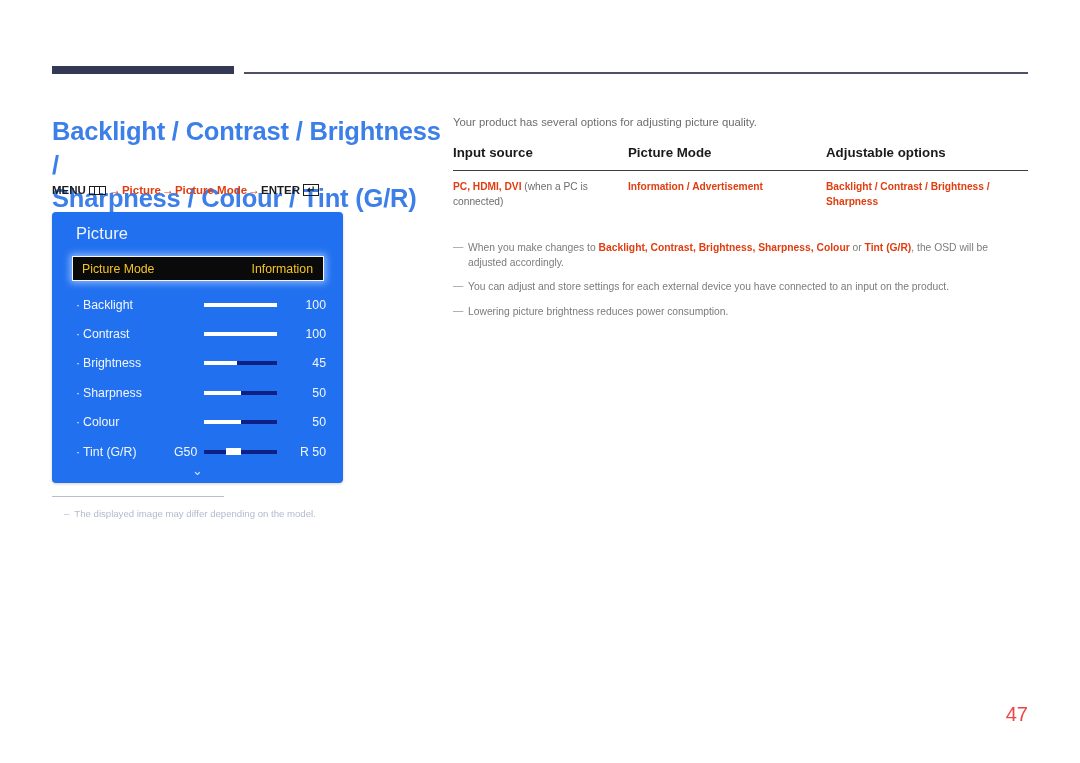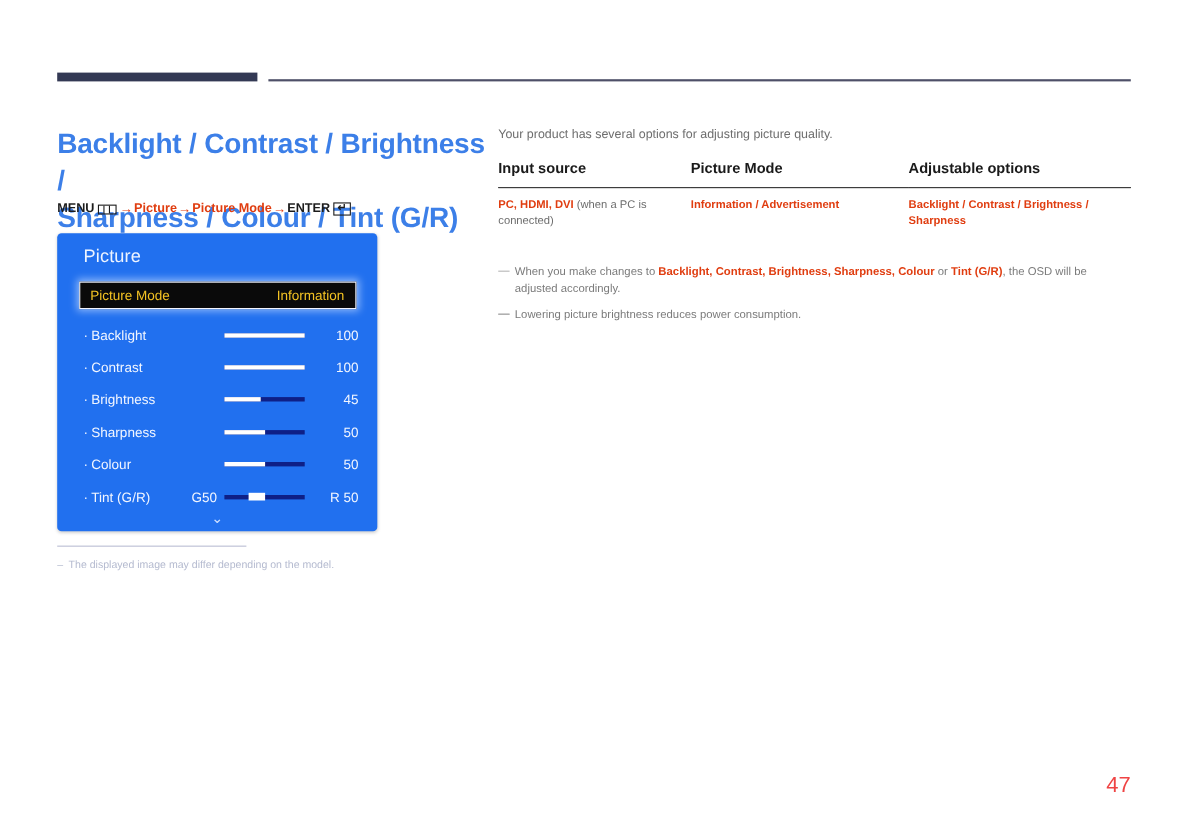--- a/index.html
+++ b/index.html
@@ -220,21 +220,21 @@
   .osd-foot-rule {
     position: absolute;
     left: 52px;
     top: 496px;
     width: 172px;
     height: 1px;
     background: #b9bdd3;
   }
   .osd-foot {
     position: absolute;
-    left: 52px;
+    left: 64px;
     top: 508px;
     width: 330px;
     font-size: 9.6px;
     color: #b4bacf;
     white-space: nowrap;
   }
   .osd-foot .fdash { padding-right: 5px; }
 
   
   .right-col {
@@ -415,18 +415,18 @@
         <tr>
           <td><span>PC, HDMI, DVI</span><span class="plain"> (when a PC is connected)</span></td>
           <td>Information / Advertisement</td>
           <td>Backlight / Contrast / Brightness / Sharpness</td>
         </tr>
       </tbody>
   </table>
 
   <div class="notes" id="notes">
       <div class="note"><span class="ndash">—</span><span>When you make changes to </span><b>Backlight, Contrast, Brightness, Sharpness, Colour</b><span> or </span><b>Tint (G/R)</b><span>, the OSD will be adjusted accordingly.</span></div>
-      <div class="note"><span class="ndash">—</span></div>
+      <div class="note"><span class="ndash">—</span><span>You can adjust and store settings for each external device you have connected to an input on the product.</span></div>
       <div class="note"><span class="ndash">—</span><span>Lowering picture brightness reduces power consumption.</span></div>
     </div>
 </div>
 
 <div class="page-num">47</div>
 
 </body></html>

